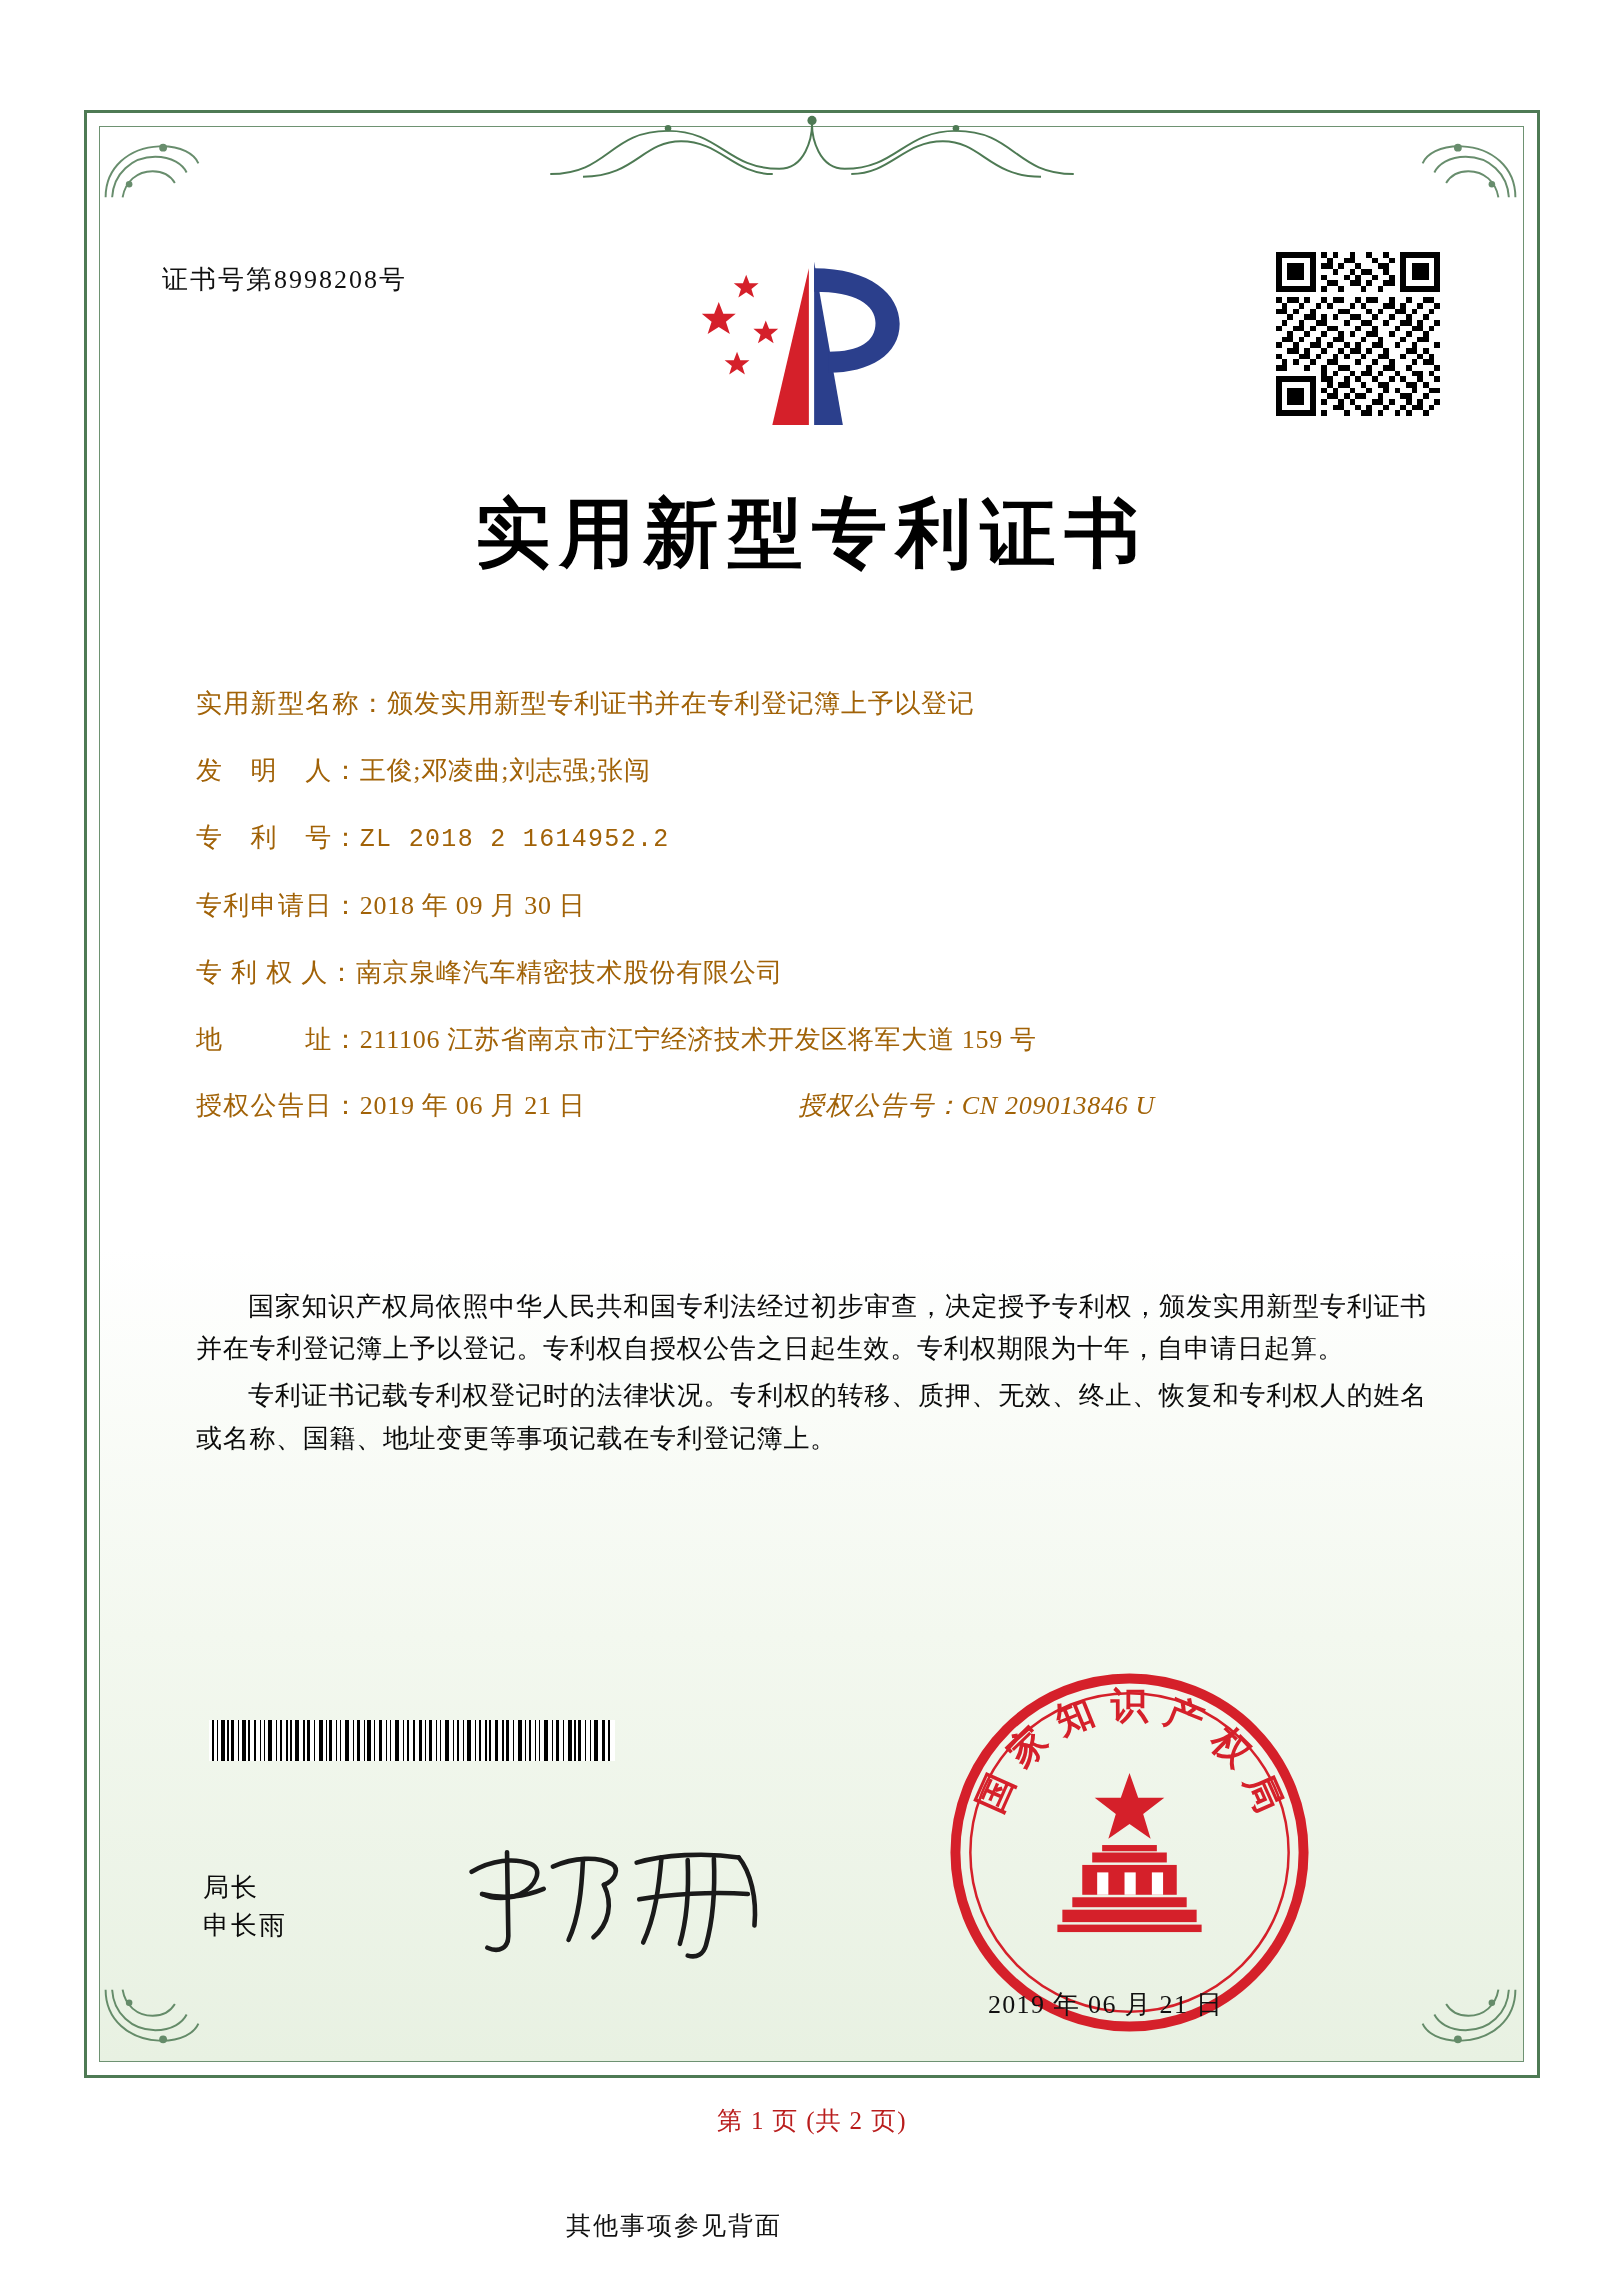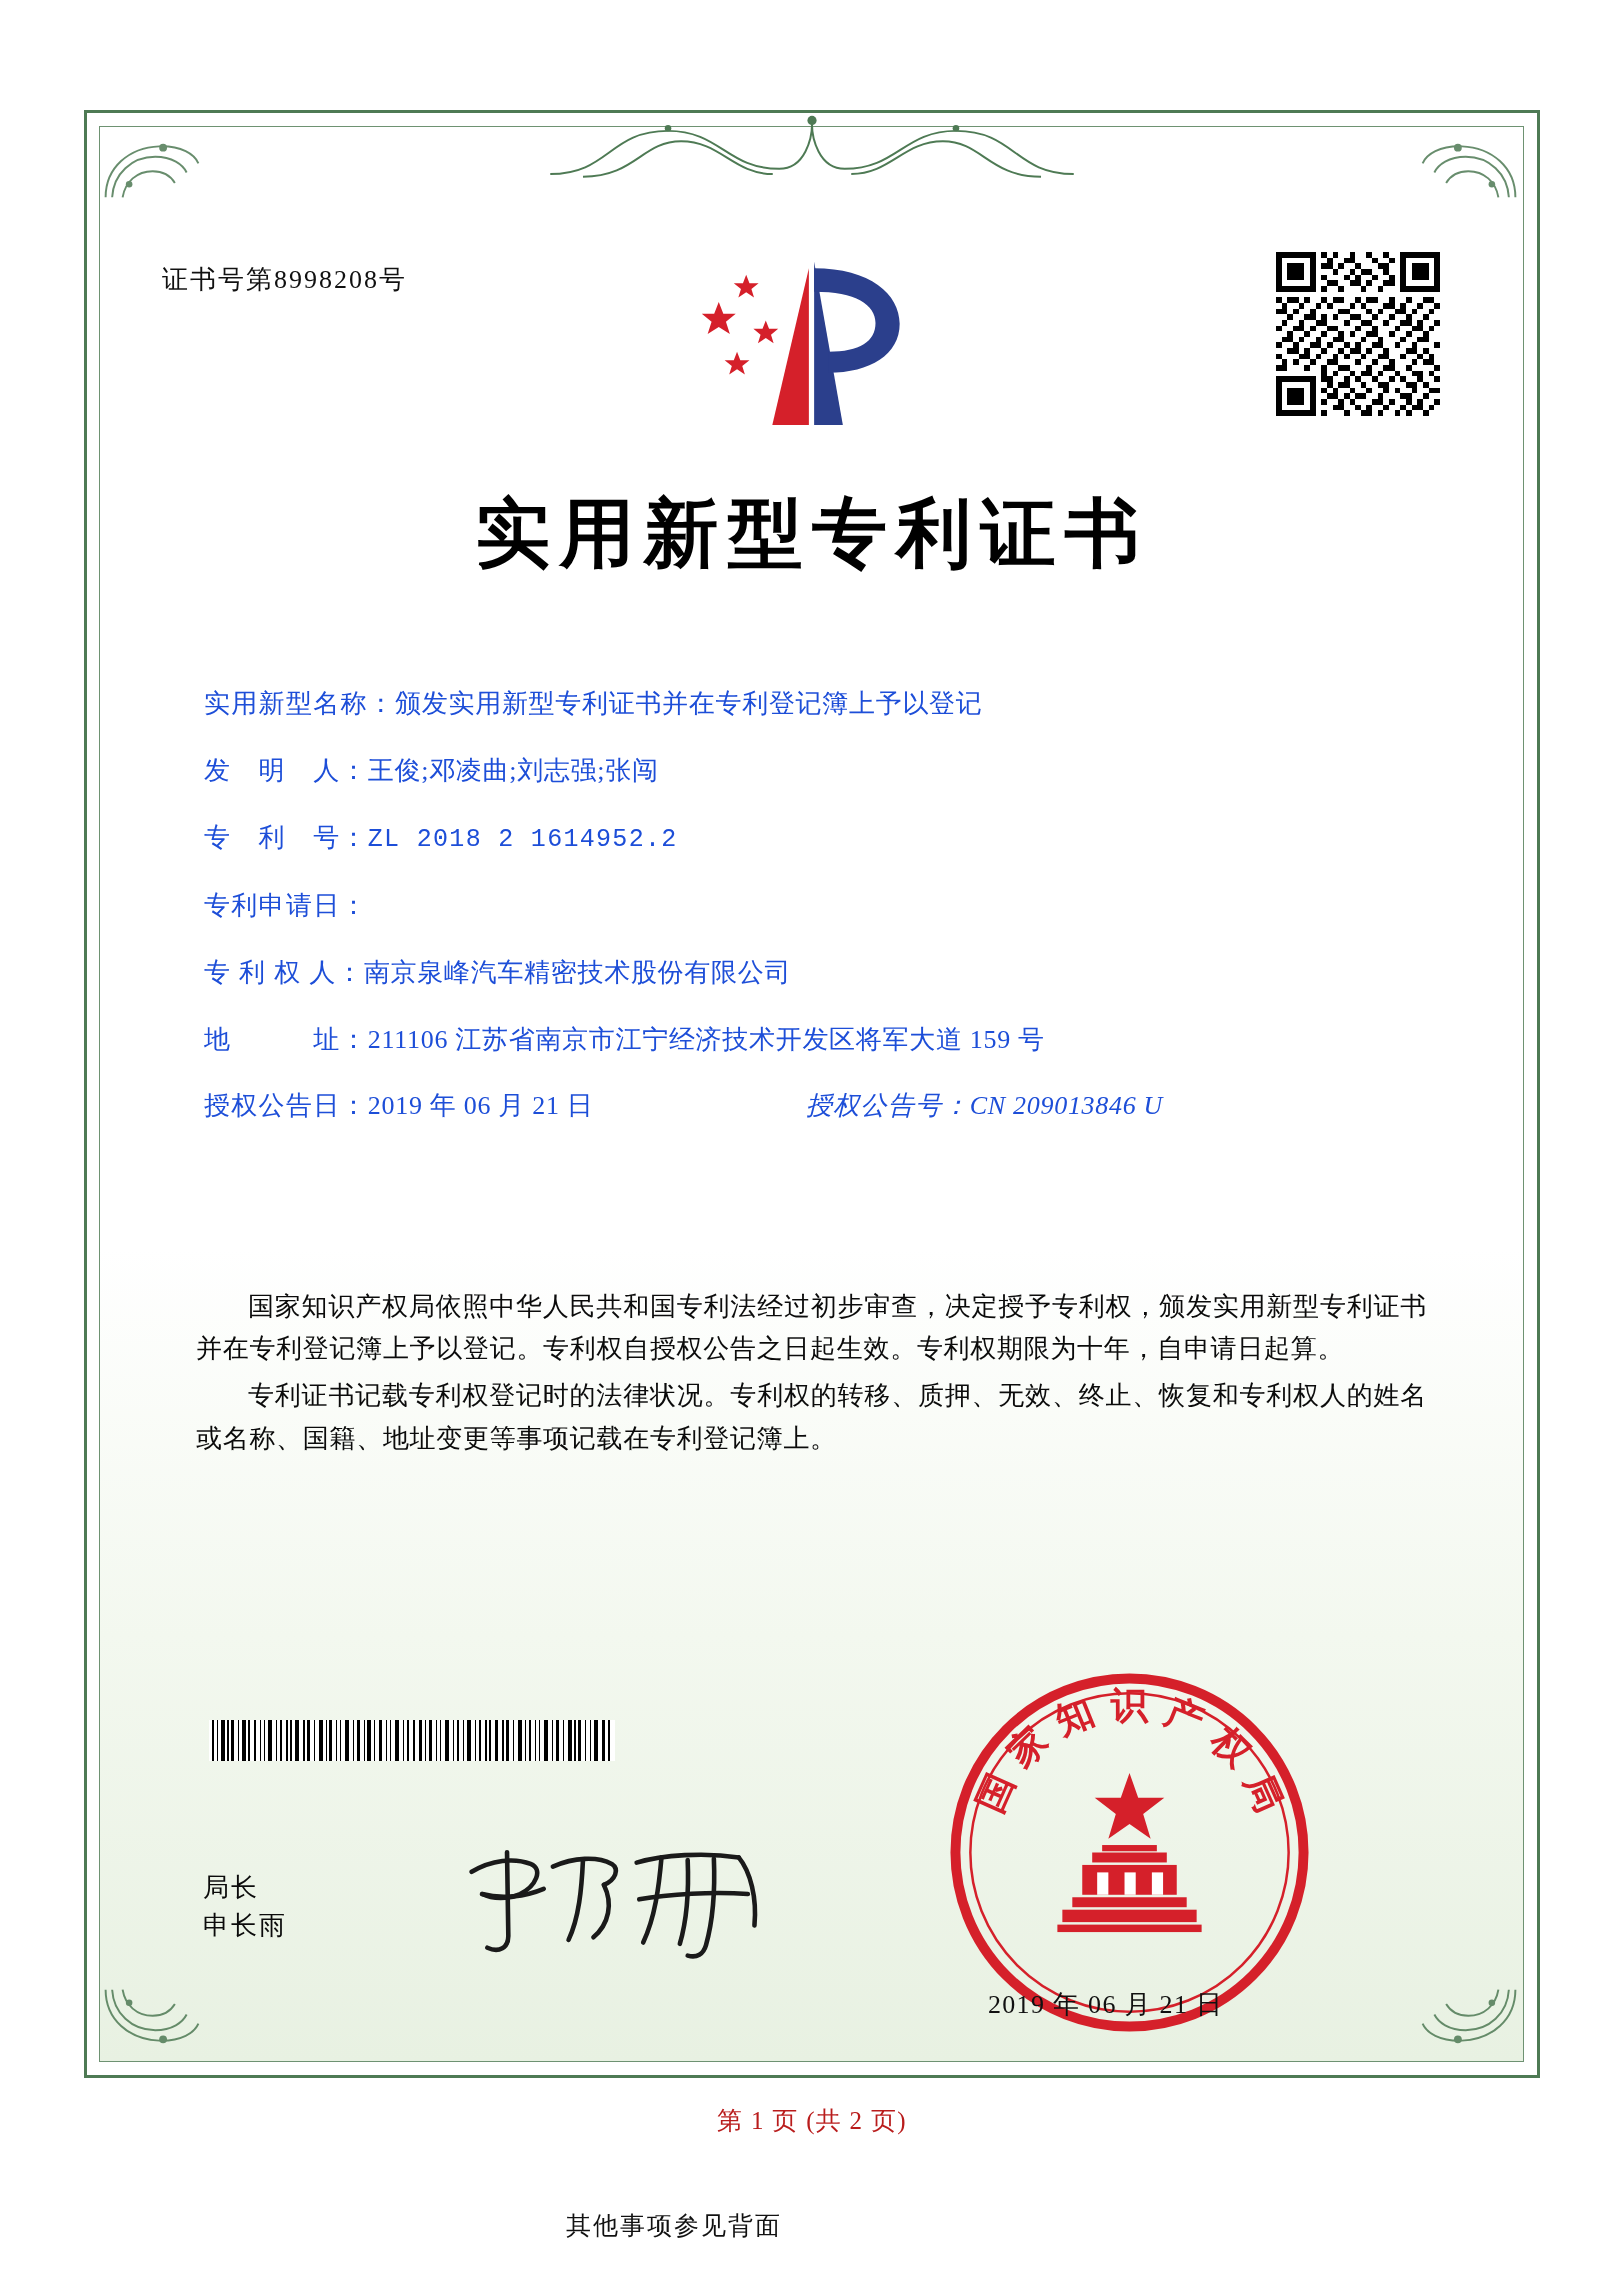--- a/index.html
+++ b/index.html
@@ -112,23 +112,22 @@
     position: absolute;
     left: 196px;
     top: 687px;
     width: 1244px;
   }
   .field-row {
     display: flex;
     align-items: baseline;
     margin-bottom: 33px;
     font-size: 26px;
-    color: #1d4ed8;
+    color: #a16207;
     line-height: 1.3;
-    margin-left: 8px;
   }
   .field-label {
     flex: 0 0 auto;
     white-space: pre;
     letter-spacing: 1.3px;
   }
   .field-value {
     flex: 1 1 auto;
     letter-spacing: 0.7px;
   }
@@ -543,20 +542,21 @@
     <div class="field-row">
       <span class="field-label">发　明　人：</span>
       <span class="field-value">王俊;邓凌曲;刘志强;张闯</span>
     </div>
     <div class="field-row">
       <span class="field-label">专　利　号：</span>
       <span class="field-value mono">ZL 2018 2 1614952.2</span>
     </div>
     <div class="field-row">
       <span class="field-label">专利申请日：</span>
+      <span class="field-value">2018 年 09 月 30 日</span>
     </div>
     <div class="field-row">
       <span class="field-label">专 利 权 人：</span>
       <span class="field-value">南京泉峰汽车精密技术股份有限公司</span>
     </div>
     <div class="field-row">
       <span class="field-label">地　　　址：</span>
       <span class="field-value">211106 江苏省南京市江宁经济技术开发区将军大道 159 号</span>
     </div>
     <div class="field-row split">

